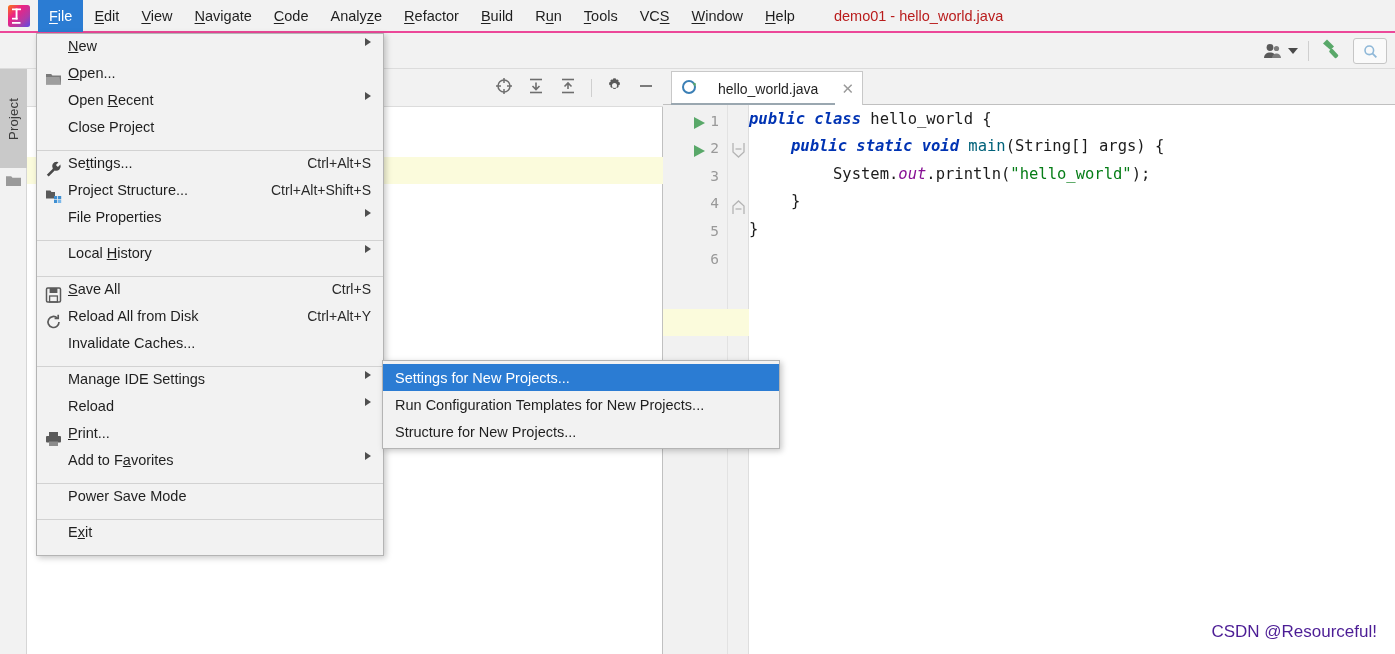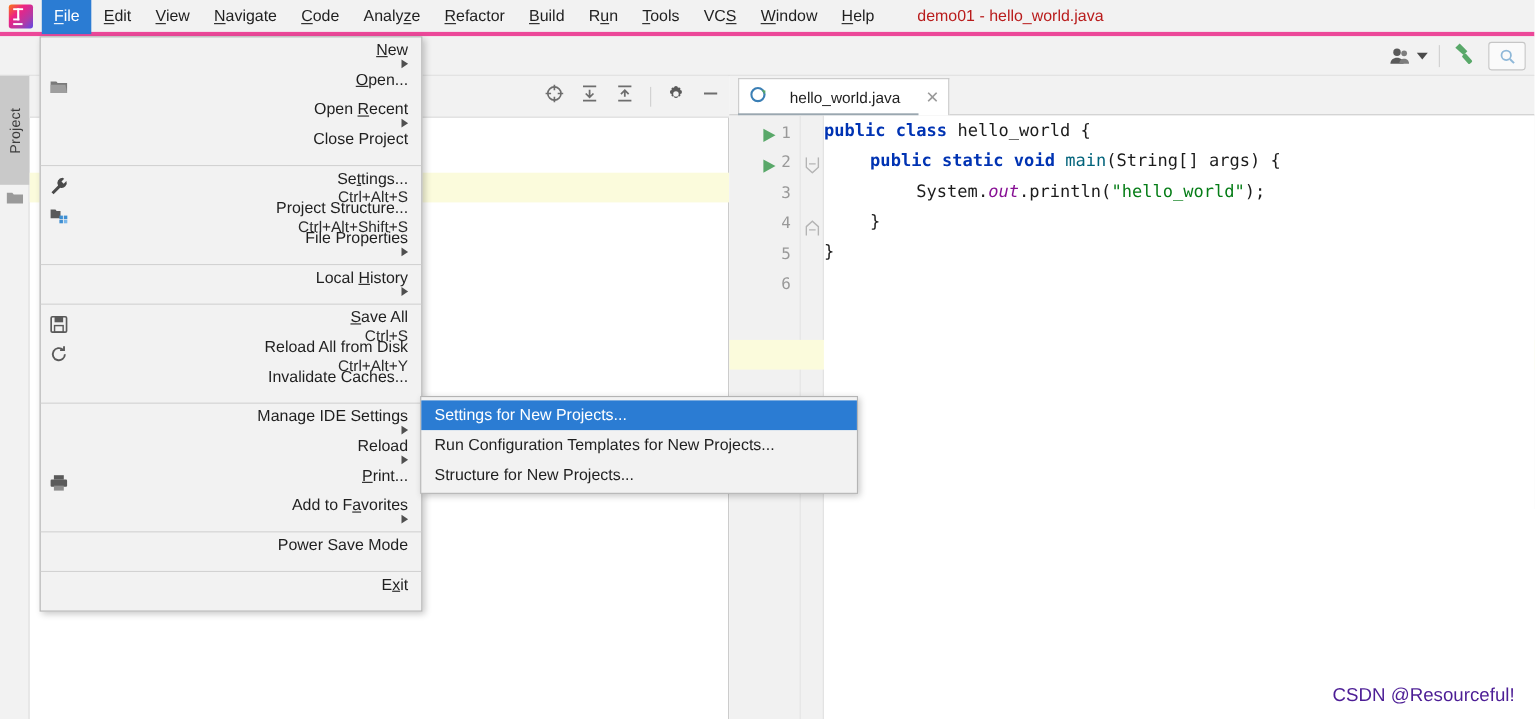--- a/index.html
+++ b/index.html
@@ -8,21 +8,21 @@
     font-family: "Liberation Sans", sans-serif;
     background: #ffffff;
     overflow: hidden;
   }
   #root { position: relative; width: 1395px; height: 654px; background: #f2f2f2; }
 
   
   .menubar {
     position: absolute; top: 0; left: 0; width: 1395px; height: 33px;
     background: #f2f2f2; display: flex; align-items: center;
-    border-bottom: 4px solid #ec4899;
+    border-bottom: 2px solid #ec4899;
   }
   .logo {
     width: 26px; height: 26px; margin-left: 6px; margin-right: 6px;
     position: relative; flex: none;
   }
   .menu-item {
     height: 33px; padding: 0 11px; display: flex; align-items: center;
     font-size: 14.5px; color: #1f1f1f; white-space: nowrap; cursor: default;
   }
   .menu-item.active { background: #2b7cd3; color: #ffffff; }
@@ -111,39 +111,39 @@
   .ln {
     position: absolute; right: 8px; width: 40px; text-align: right;
     font-family: "DejaVu Sans Mono", monospace; font-size: 14.5px; color: #999999;
   }
   .runmark { position: absolute; left: 30px; }
   .code-line {
     position: absolute; left: 0; width: 646px; height: 27px; line-height: 27px;
     font-family: "DejaVu Sans Mono", monospace; font-size: 15.5px;
     color: #1c1c1c; white-space: pre;
   }
-  .k { color: #0033b3; font-weight: 700; }
+  .k { color: #0033b3; font-weight: 700; font-style: italic; }
   .mth { color: #00627a; }
   .fld { color: #871094; font-style: italic; }
   .str { color: #067d17; }
   .ln6-hl {
     position: absolute; left: 0; top: 240px; width: 732px; height: 27px;
     background: #fbfbdc;
   }
 
   
   .dropdown {
     position: absolute; left: 36px; top: 33px; width: 348px;
     background: #f2f2f2; border: 1px solid #b4b4b4;
     box-shadow: 2px 2px 6px rgba(0,0,0,.22);
     padding: 4px 0; z-index: 40;
   }
   .mrow {
-    position: relative; height: 27px; display: flex; align-items: flex-end;
-    padding-left: 31px; padding-right: 12px; cursor: default; flex-direction: column;
+    position: relative; height: 27px; display: flex; align-items: flex-start;
+    padding-left: 31px; padding-right: 12px; cursor: default;
   }
   .mrow.sel { background: #2b7cd3; }
   .mrow .lbl { font-size: 14.5px; color: #1f1f1f; white-space: nowrap; }
   .mrow.sel .lbl { color: #ffffff; }
   .mrow .sc {
     margin-left: auto; font-size: 14px; color: #2b2b2b; white-space: nowrap; padding-left: 18px;
   }
   .mrow .arrow {
     margin-left: auto; width: 0; height: 0;
     border-left: 6px solid #4f4f4f; border-top: 4.5px solid transparent; border-bottom: 4.5px solid transparent;

